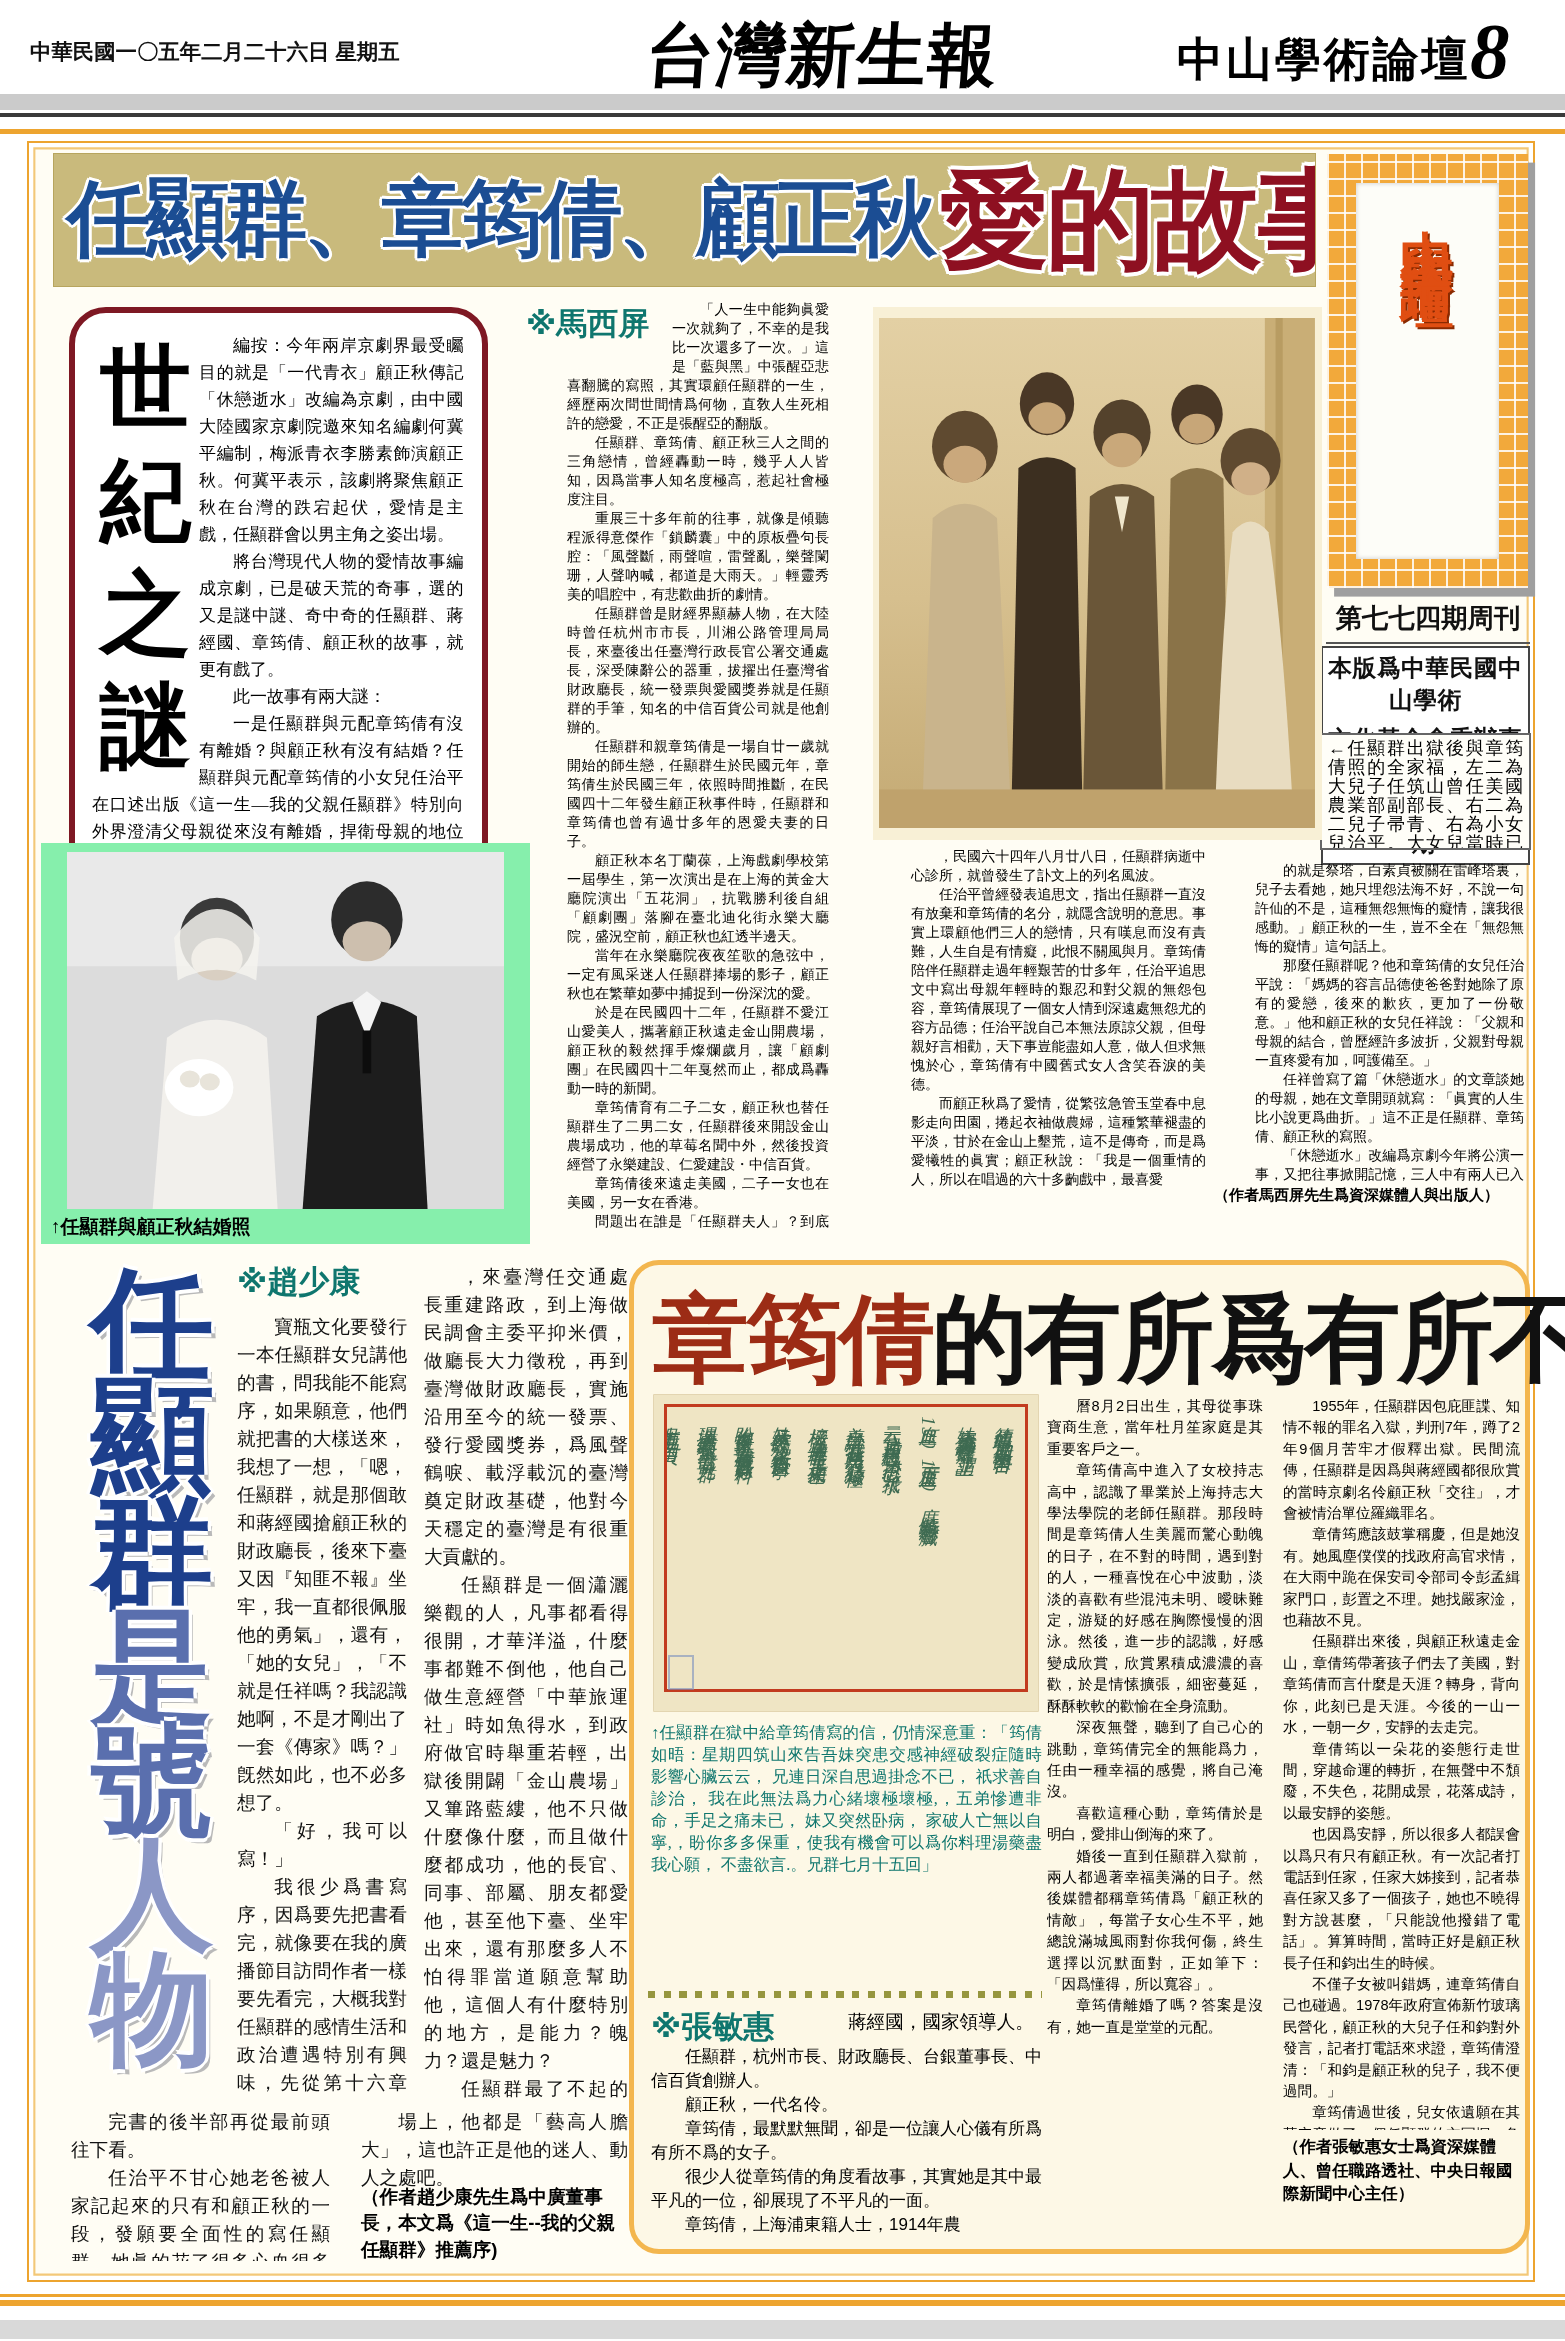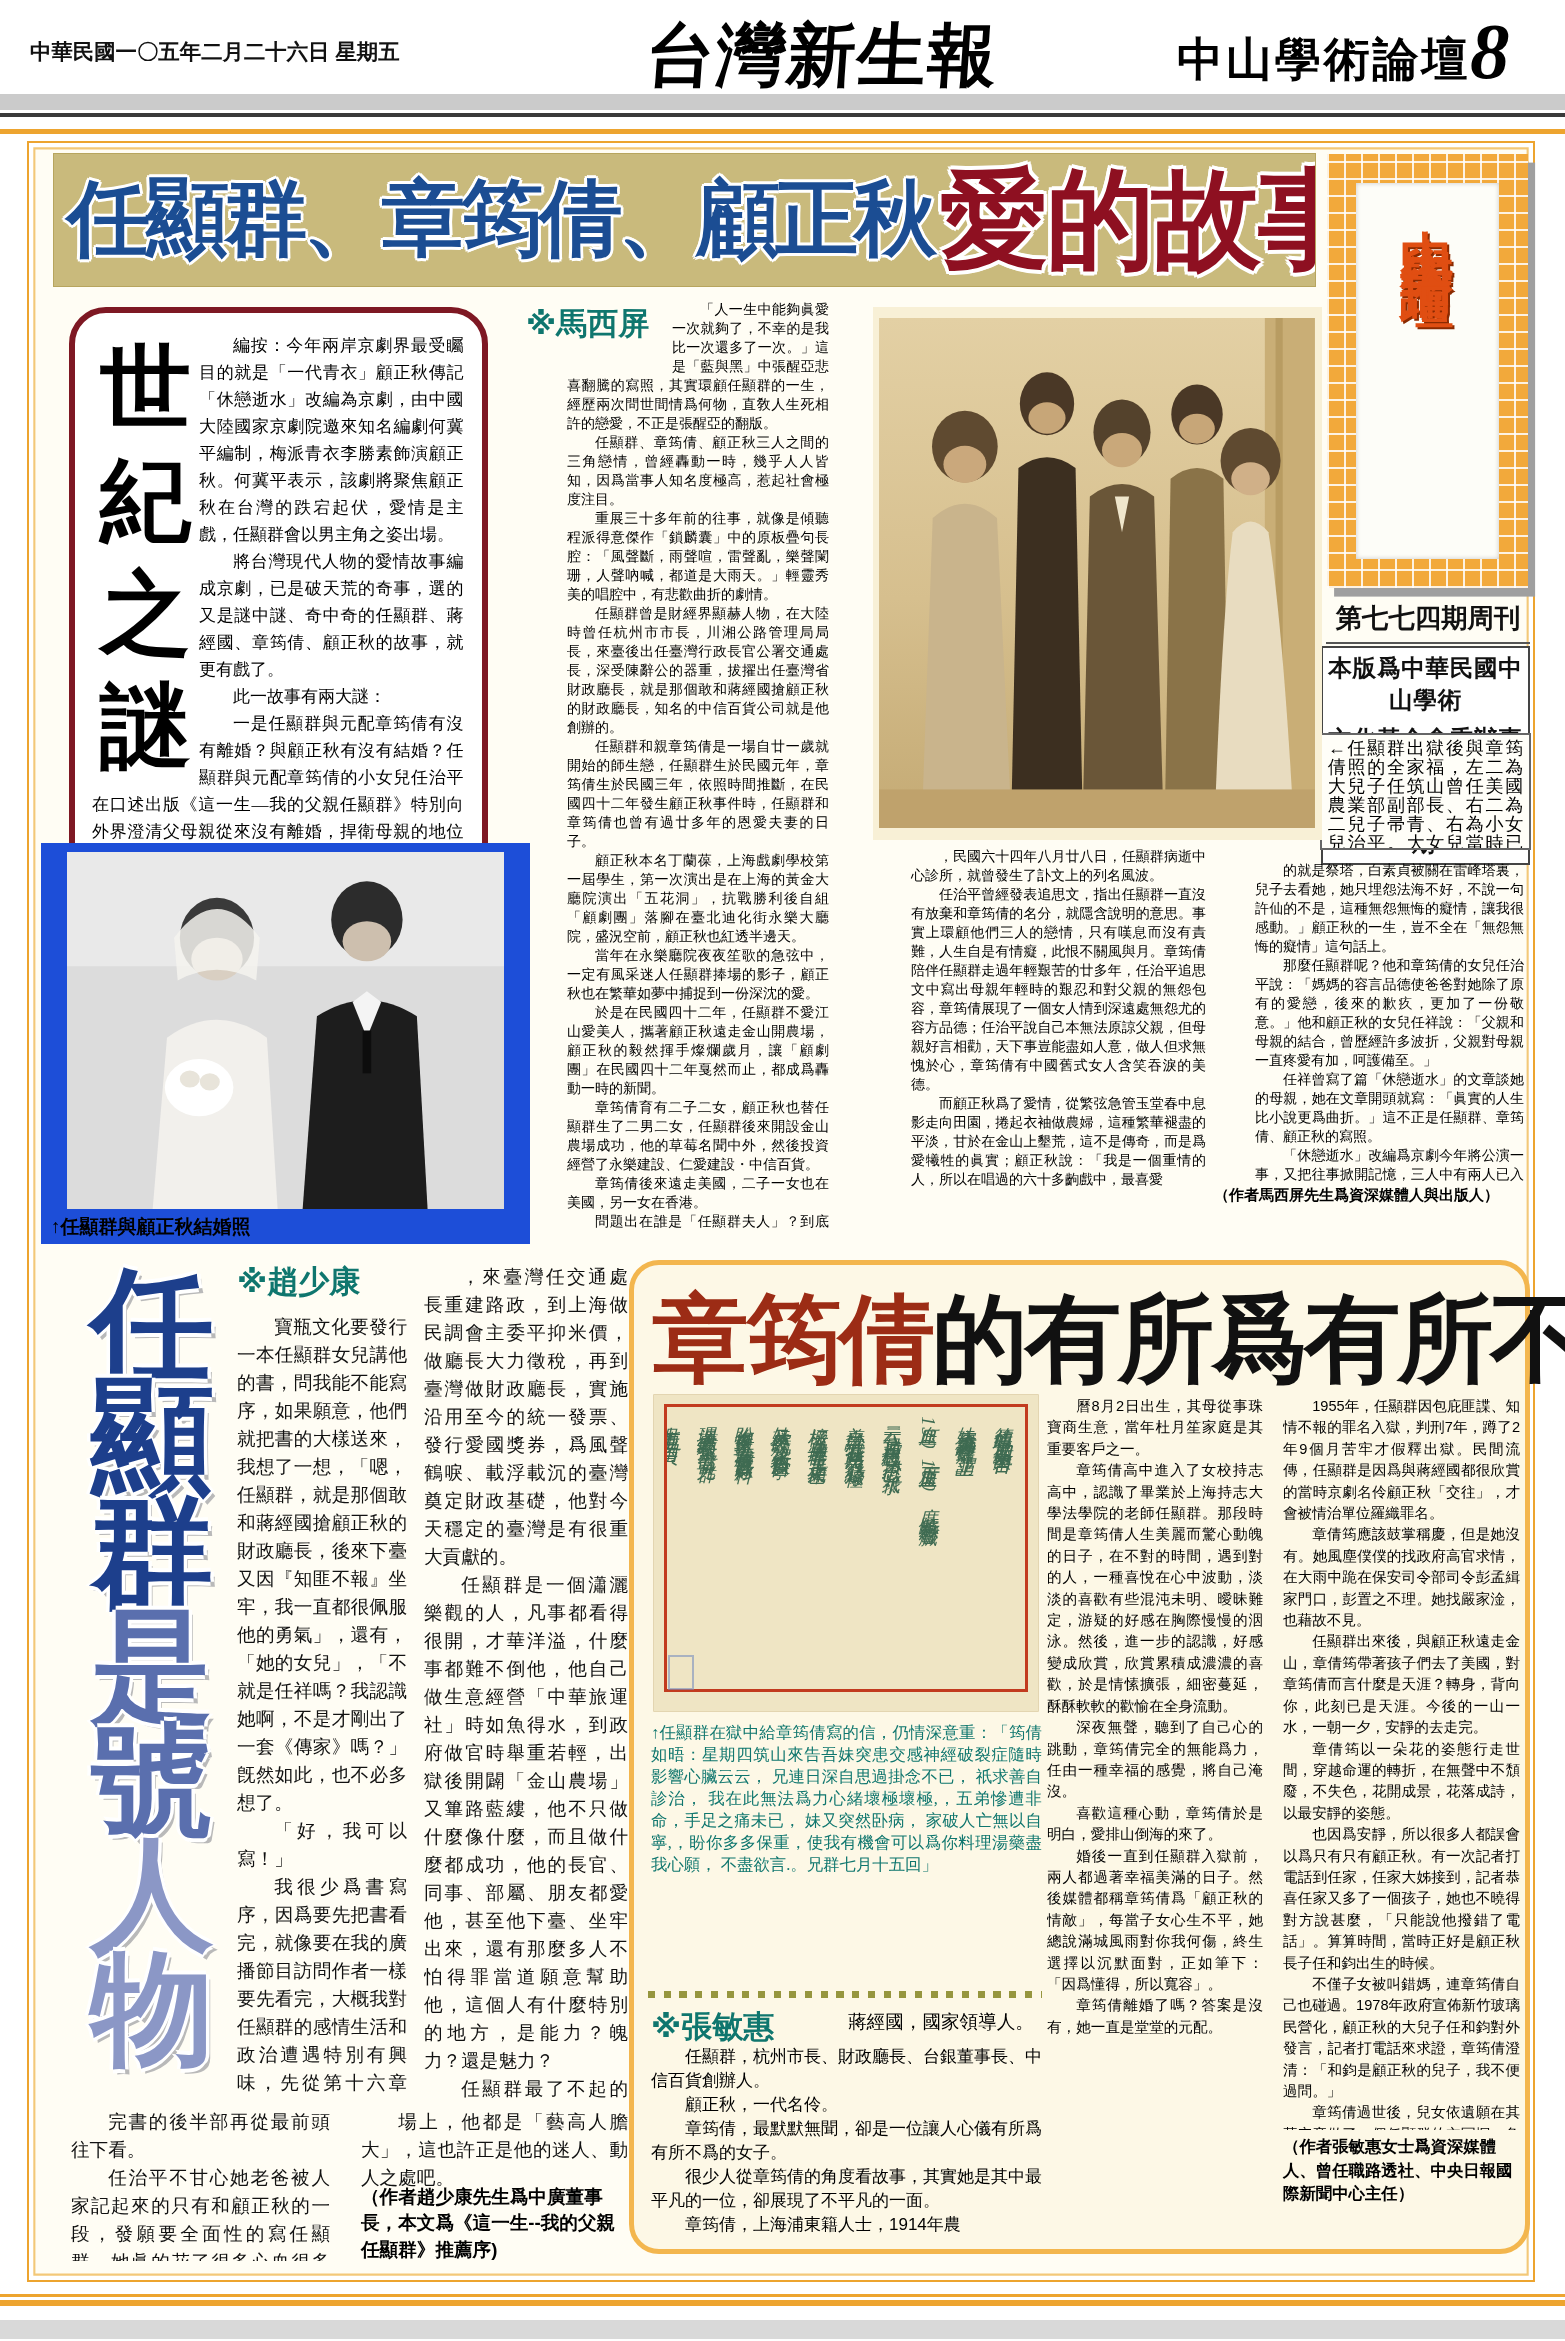--- a/index.html
+++ b/index.html
@@ -54,21 +54,21 @@
   .byline{font:bold 31px "Liberation Sans","DejaVu Sans",sans-serif;color:#0f766e;}
   .ma-byline{float:left;width:146px;height:69px;padding-top:2.9px;}
   .colA{left:526px;top:300px;width:303px;height:930px;overflow:hidden;}
   .colA p,.colB p,.colC p{font:14px "Liberation Serif",serif;line-height:19px;text-align:justify;color:#000;margin-left:41px;}
   .colB{left:870px;top:847px;width:336px;height:383px;overflow:hidden;}
   .colC{left:1214px;top:861px;width:310px;height:321px;overflow:hidden;}
   .ma-attr{left:1214px;top:1186px;width:310px;font:bold 15px "Liberation Sans",sans-serif;}
   
   .fam-panel{left:873px;top:307px;width:449px;height:533px;background:#f8f0d6;}
   .fam-photo{position:absolute;left:5.7px;top:11.4px;width:436px;height:510px;background:linear-gradient(180deg,#e3d0a4 0%,#d6bf8e 55%,#c4aa74 100%);overflow:hidden;}
-  .wed-panel{left:41px;top:843px;width:489px;height:401px;background:#1d4ed8;}
+  .wed-panel{left:41px;top:843px;width:489px;height:401px;background:#86efac;}
   .wed-photo{position:absolute;left:26px;top:8.6px;width:437px;height:357px;background:linear-gradient(180deg,#efefef 0%,#cfcfcf 45%,#8f8f8f 100%);overflow:hidden;}
   .wed-cap{position:absolute;left:10px;top:371px;font:bold 19px "Liberation Serif",serif;color:#000;}
   
   .zhao-head{left:74px;top:1268px;width:156px;}
   .zhao-head p{text-indent:0;font:bold 123px "Liberation Sans","DejaVu Sans",sans-serif;line-height:114px;text-align:center;
      text-shadow:-3.6px 0 0 #fff,3.6px 0 0 #fff,0 -3.6px 0 #fff,0 3.6px 0 #fff,4.3px 5px 0 #b9b9b9;}
   .zhao-head p:nth-child(-n+3){color:#1d3f8c;}
   .zhao-head p:nth-child(n+4){color:#5a6fae;}
   .zhao-head p:nth-child(n+6){color:#8b97c6;}
   .zhao-byline{left:237px;top:1261px;}
@@ -181,21 +181,21 @@
       </svg>
     </div>
   </div>
 
   <div class="abs colA">
     <div class="byline ma-byline">※馬西屏</div>
     <div>
         <p>「人一生中能夠眞愛一次就夠了，不幸的是我比一次還多了一次。」這是「藍與黑」中張醒亞悲喜翻騰的寫照，其實環顧任顯群的一生，經歷兩次問世間情爲何物，直敎人生死相許的戀愛，不正是張醒亞的翻版。</p>
         <p>任顯群、章筠倩、顧正秋三人之間的三角戀情，曾經轟動一時，幾乎人人皆知，因爲當事人知名度極高，惹起社會極度注目。</p>
         <p>重展三十多年前的往事，就像是傾聽程派得意傑作「鎖麟囊」中的原板疊句長腔：「風聲斷，雨聲喧，雷聲亂，樂聲闌珊，人聲吶喊，都道是大雨天。」輕靈秀美的唱腔中，有悲歡曲折的劇情。</p>
-        <p>任顯群曾是財經界顯赫人物，在大陸時曾任杭州市市長，川湘公路管理局局長，來臺後出任臺灣行政長官公署交通處長，深受陳辭公的器重，拔擢出任臺灣省財政廳長，就是那個敢和蔣經國搶顧正秋的財政廳長，知名的中信百貨公司就是他創辦的。</p>
+        <p>任顯群曾是財經界顯赫人物，在大陸時曾任杭州市市長，川湘公路管理局局長，來臺後出任臺灣行政長官公署交通處長，深受陳辭公的器重，拔擢出任臺灣省財政廳長，統一發票與愛國獎券就是任顯群的手筆，知名的中信百貨公司就是他創辦的。</p>
         <p>任顯群和親章筠倩是一場自廿一歲就開始的師生戀，任顯群生於民國元年，章筠倩生於民國三年，依照時間推斷，在民國四十二年發生顧正秋事件時，任顯群和章筠倩也曾有過廿多年的恩愛夫妻的日子。</p>
         <p>顧正秋本名丁蘭葆，上海戲劇學校第一屆學生，第一次演出是在上海的黃金大廳院演出「五花洞」，抗戰勝利後自組「顧劇團」落腳在臺北迪化街永樂大廳院，盛況空前，顧正秋也紅透半邊天。</p>
         <p>當年在永樂廳院夜夜笙歌的急弦中，一定有風采迷人任顯群捧場的影子，顧正秋也在繁華如夢中捕捉到一份深沈的愛。</p>
         <p>於是在民國四十二年，任顯群不愛江山愛美人，攜著顧正秋遠走金山開農場，顧正秋的毅然揮手燦爛歲月，讓「顧劇團」在民國四十二年戛然而止，都成爲轟動一時的新聞。</p>
         <p>章筠倩育有二子二女，顧正秋也替任顯群生了二男二女，任顯群後來開設金山農場成功，他的草莓名聞中外，然後投資經營了永樂建設、仁愛建設・中信百貨。</p>
         <p>章筠倩後來遠走美國，二子一女也在美國，另一女在香港。</p>
         <p>問題出在誰是「任顯群夫人」？到底任顯群和章筠倩有沒有離婚？一直是外界關心的焦點</p>
       </div>
   </div>
   <div class="abs colB">

